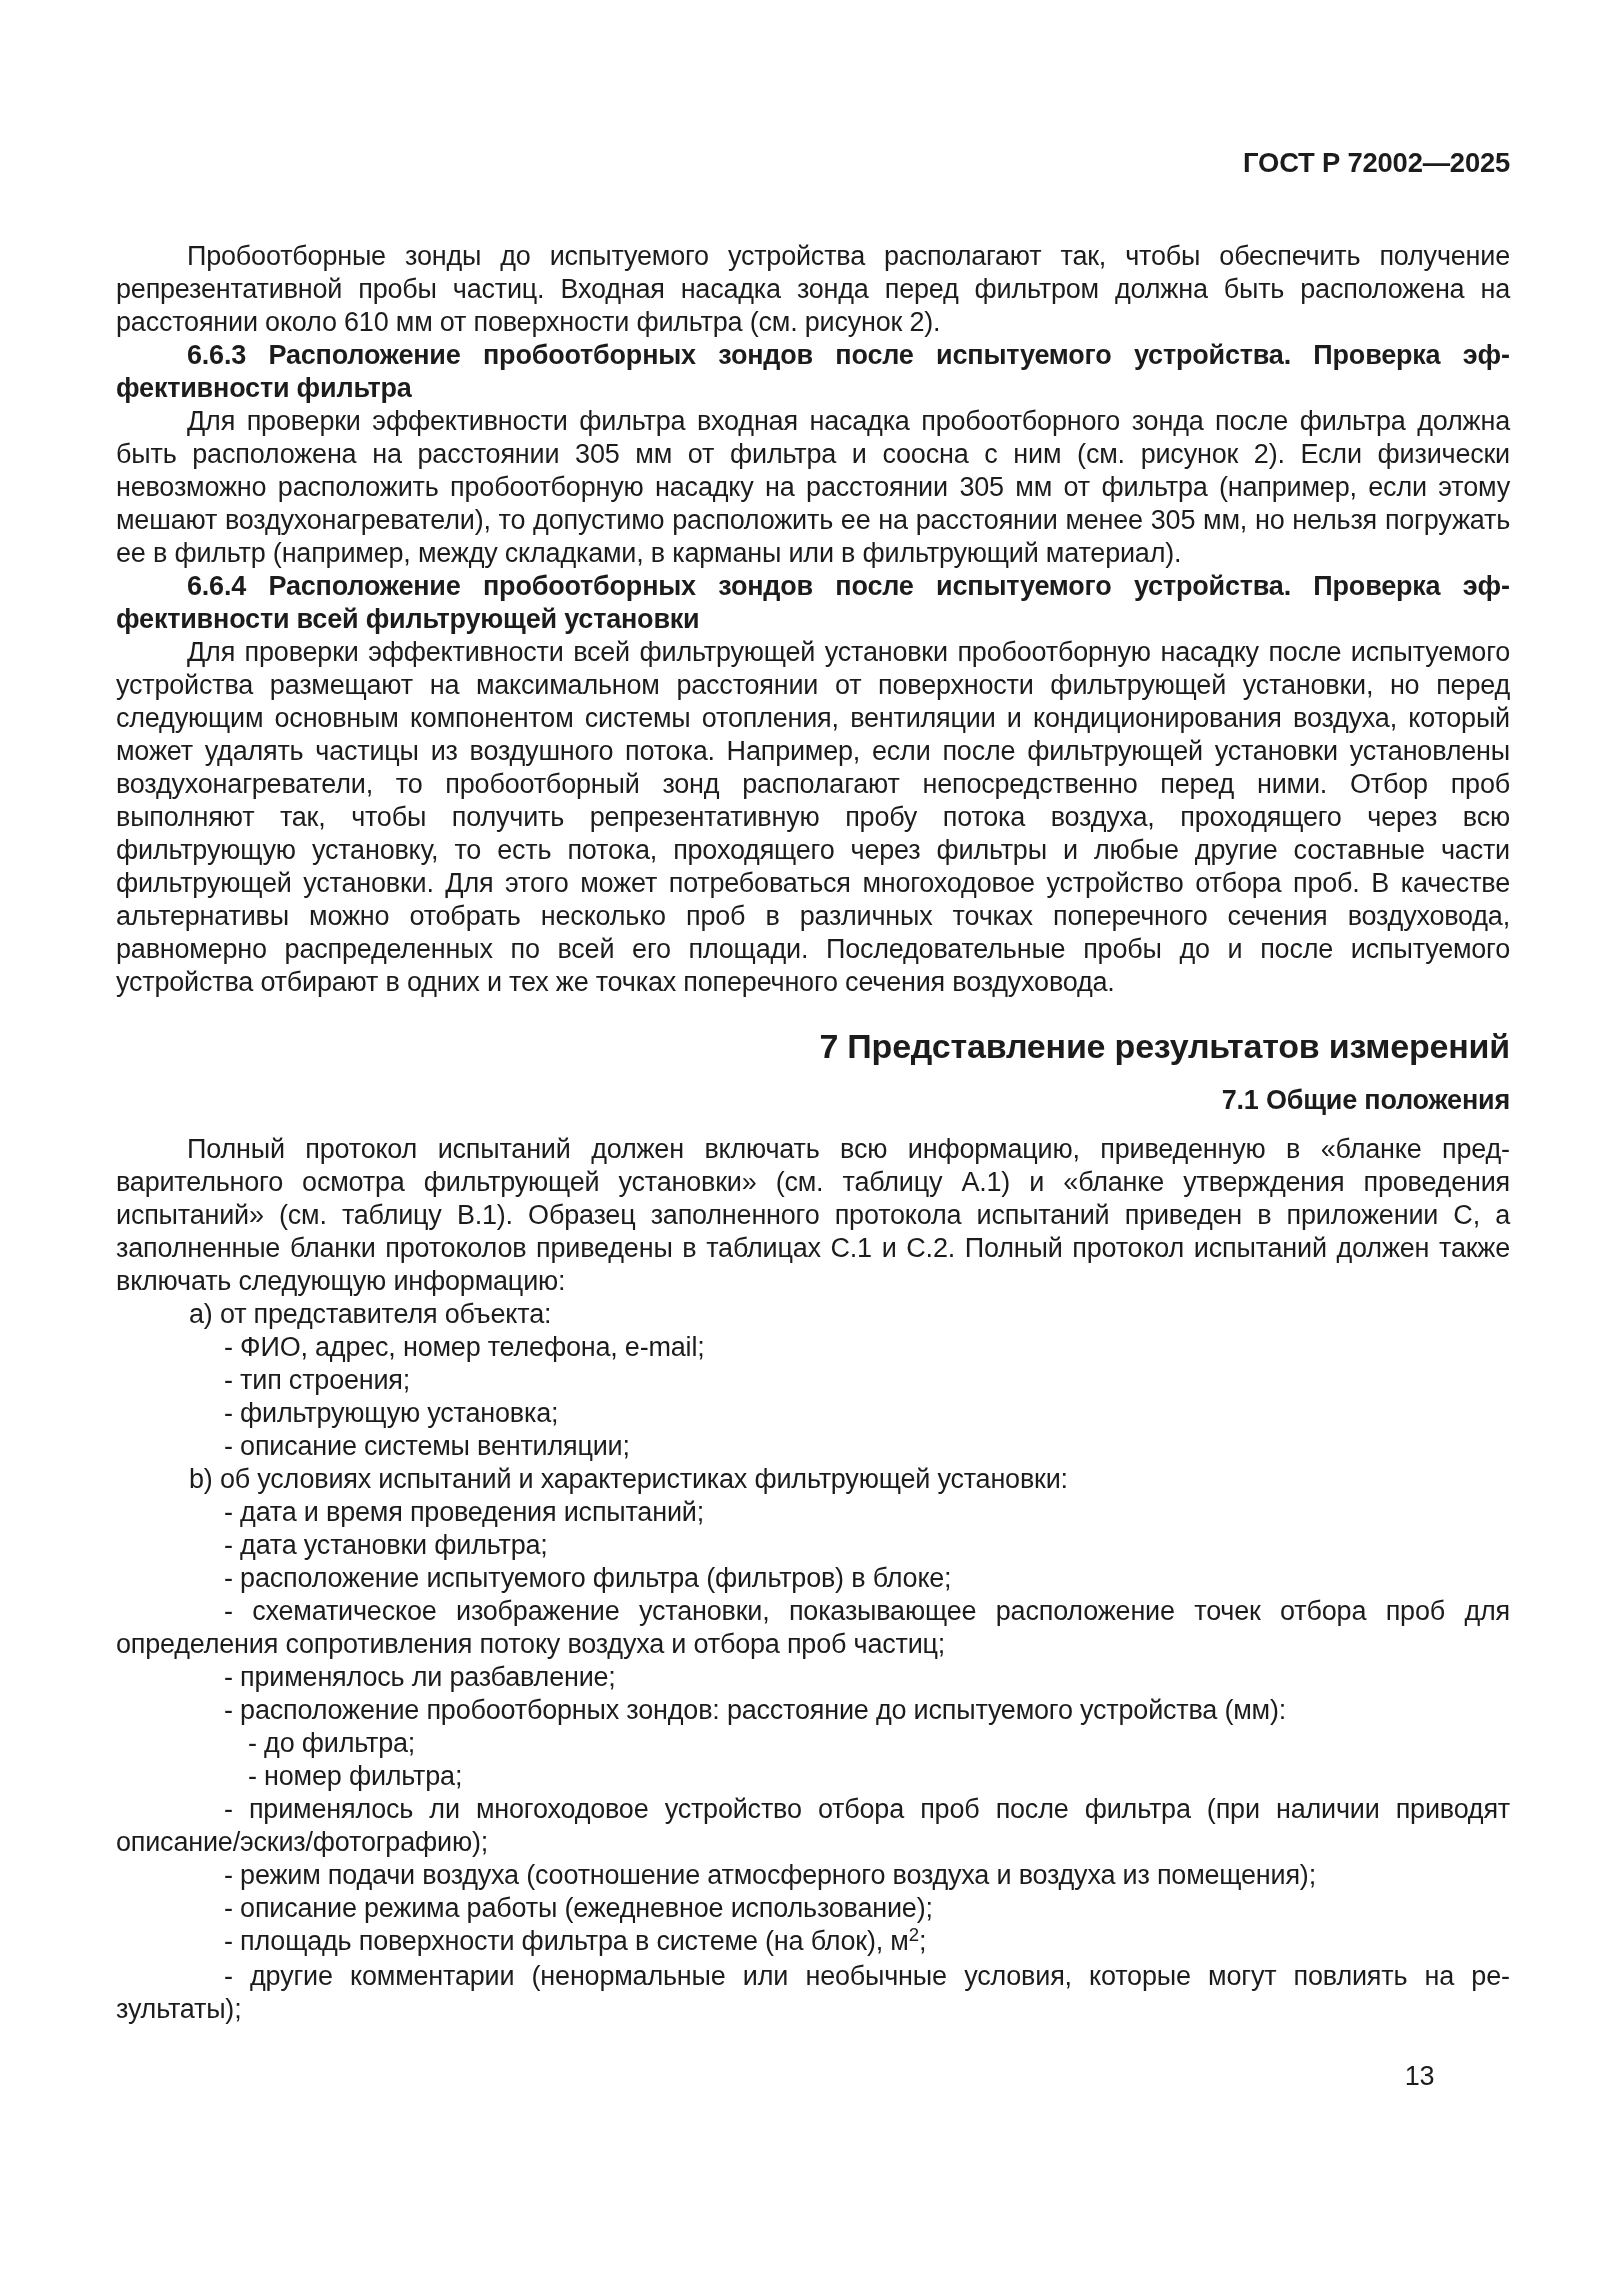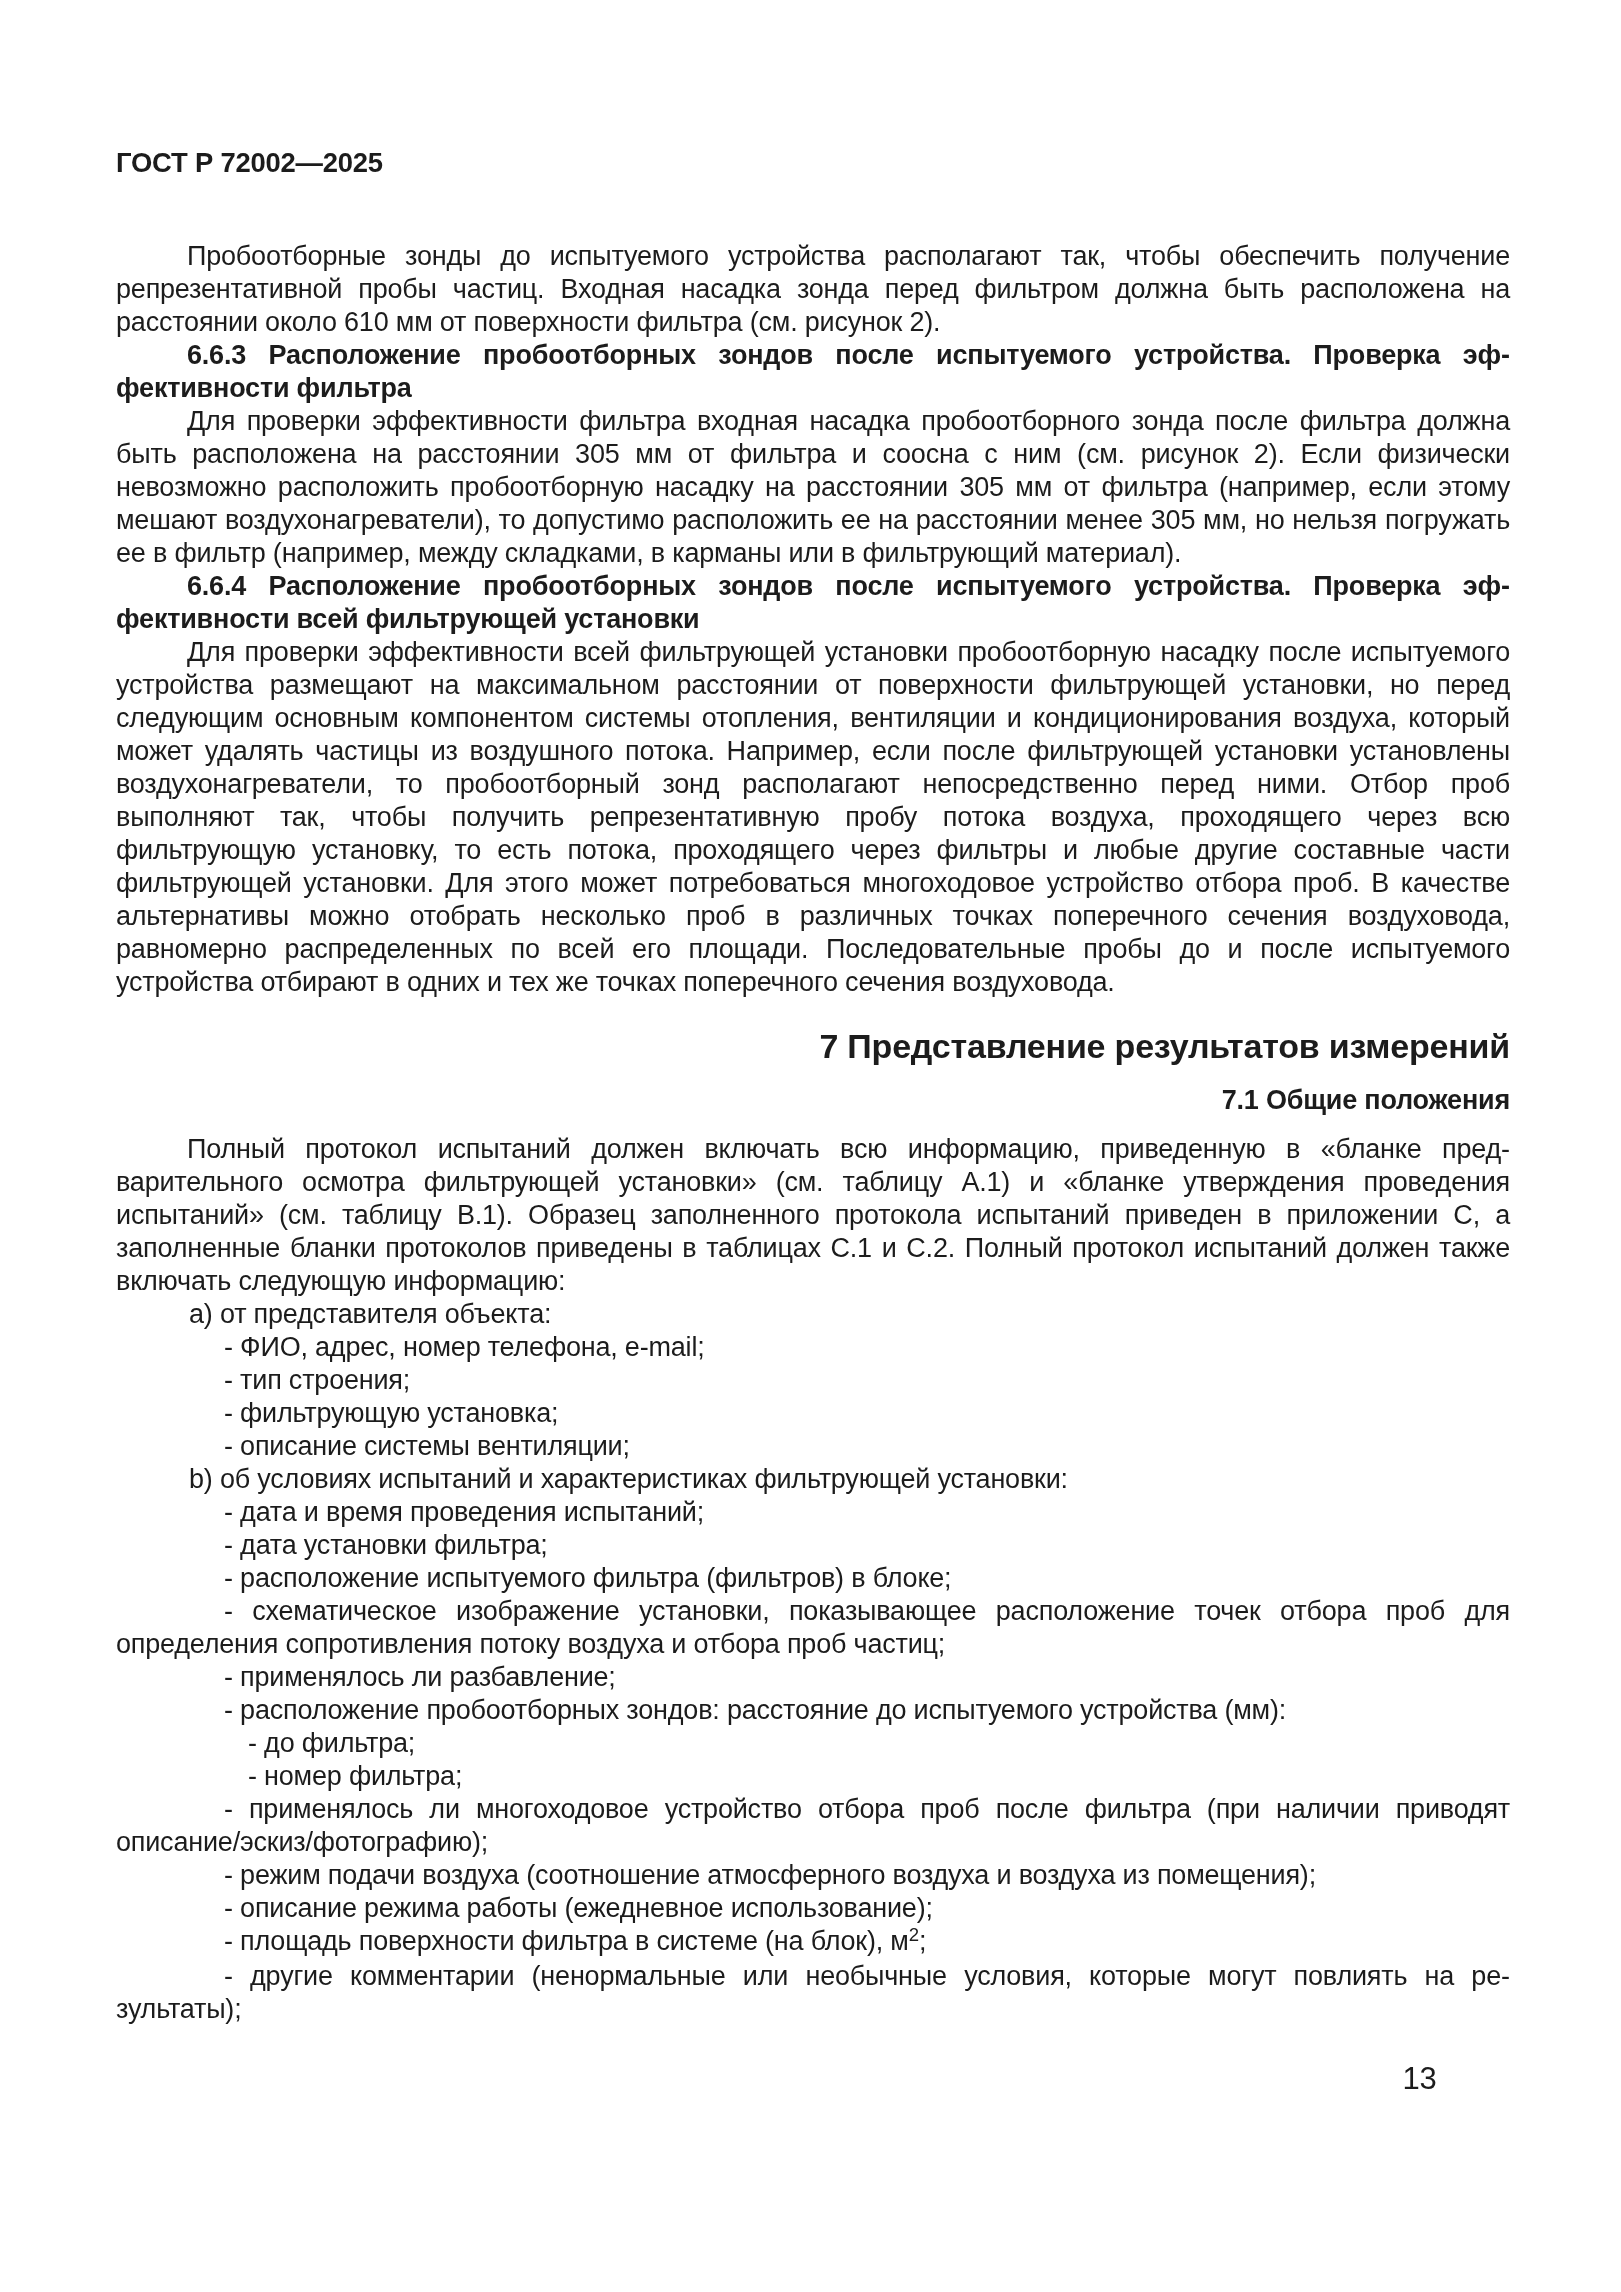--- a/index.html
+++ b/index.html
@@ -10,21 +10,21 @@
     background: #ffffff;
     font-family: "Liberation Sans", sans-serif;
     color: #1c1c1c;
     overflow: hidden;
   }
   .doc-header {
     position: absolute;
     top: 147px;
     left: 116px;
     width: 1394px;
-    text-align: left;
+    text-align: right;
     font-weight: bold;
     font-size: 27.4px;
     letter-spacing: -0.2px;
   }
   .content {
     position: absolute;
     top: 240px;
     left: 116px;
     width: 1394px;
     font-size: 27px;
@@ -58,21 +58,21 @@
     font-size: 18.6px;
     position: relative;
     top: -8.8px;
     letter-spacing: 0;
   }
   .page-number {
     position: absolute;
     top: 2061px;
     left: 1390px;
     width: 59px;
-    font-size: 31px;
+    font-size: 27px;
     text-align: center;
     letter-spacing: -0.2px;
   }
 </style>
 </head>
 <body>
 
 <div class="page">
 
   <div class="doc-header">

